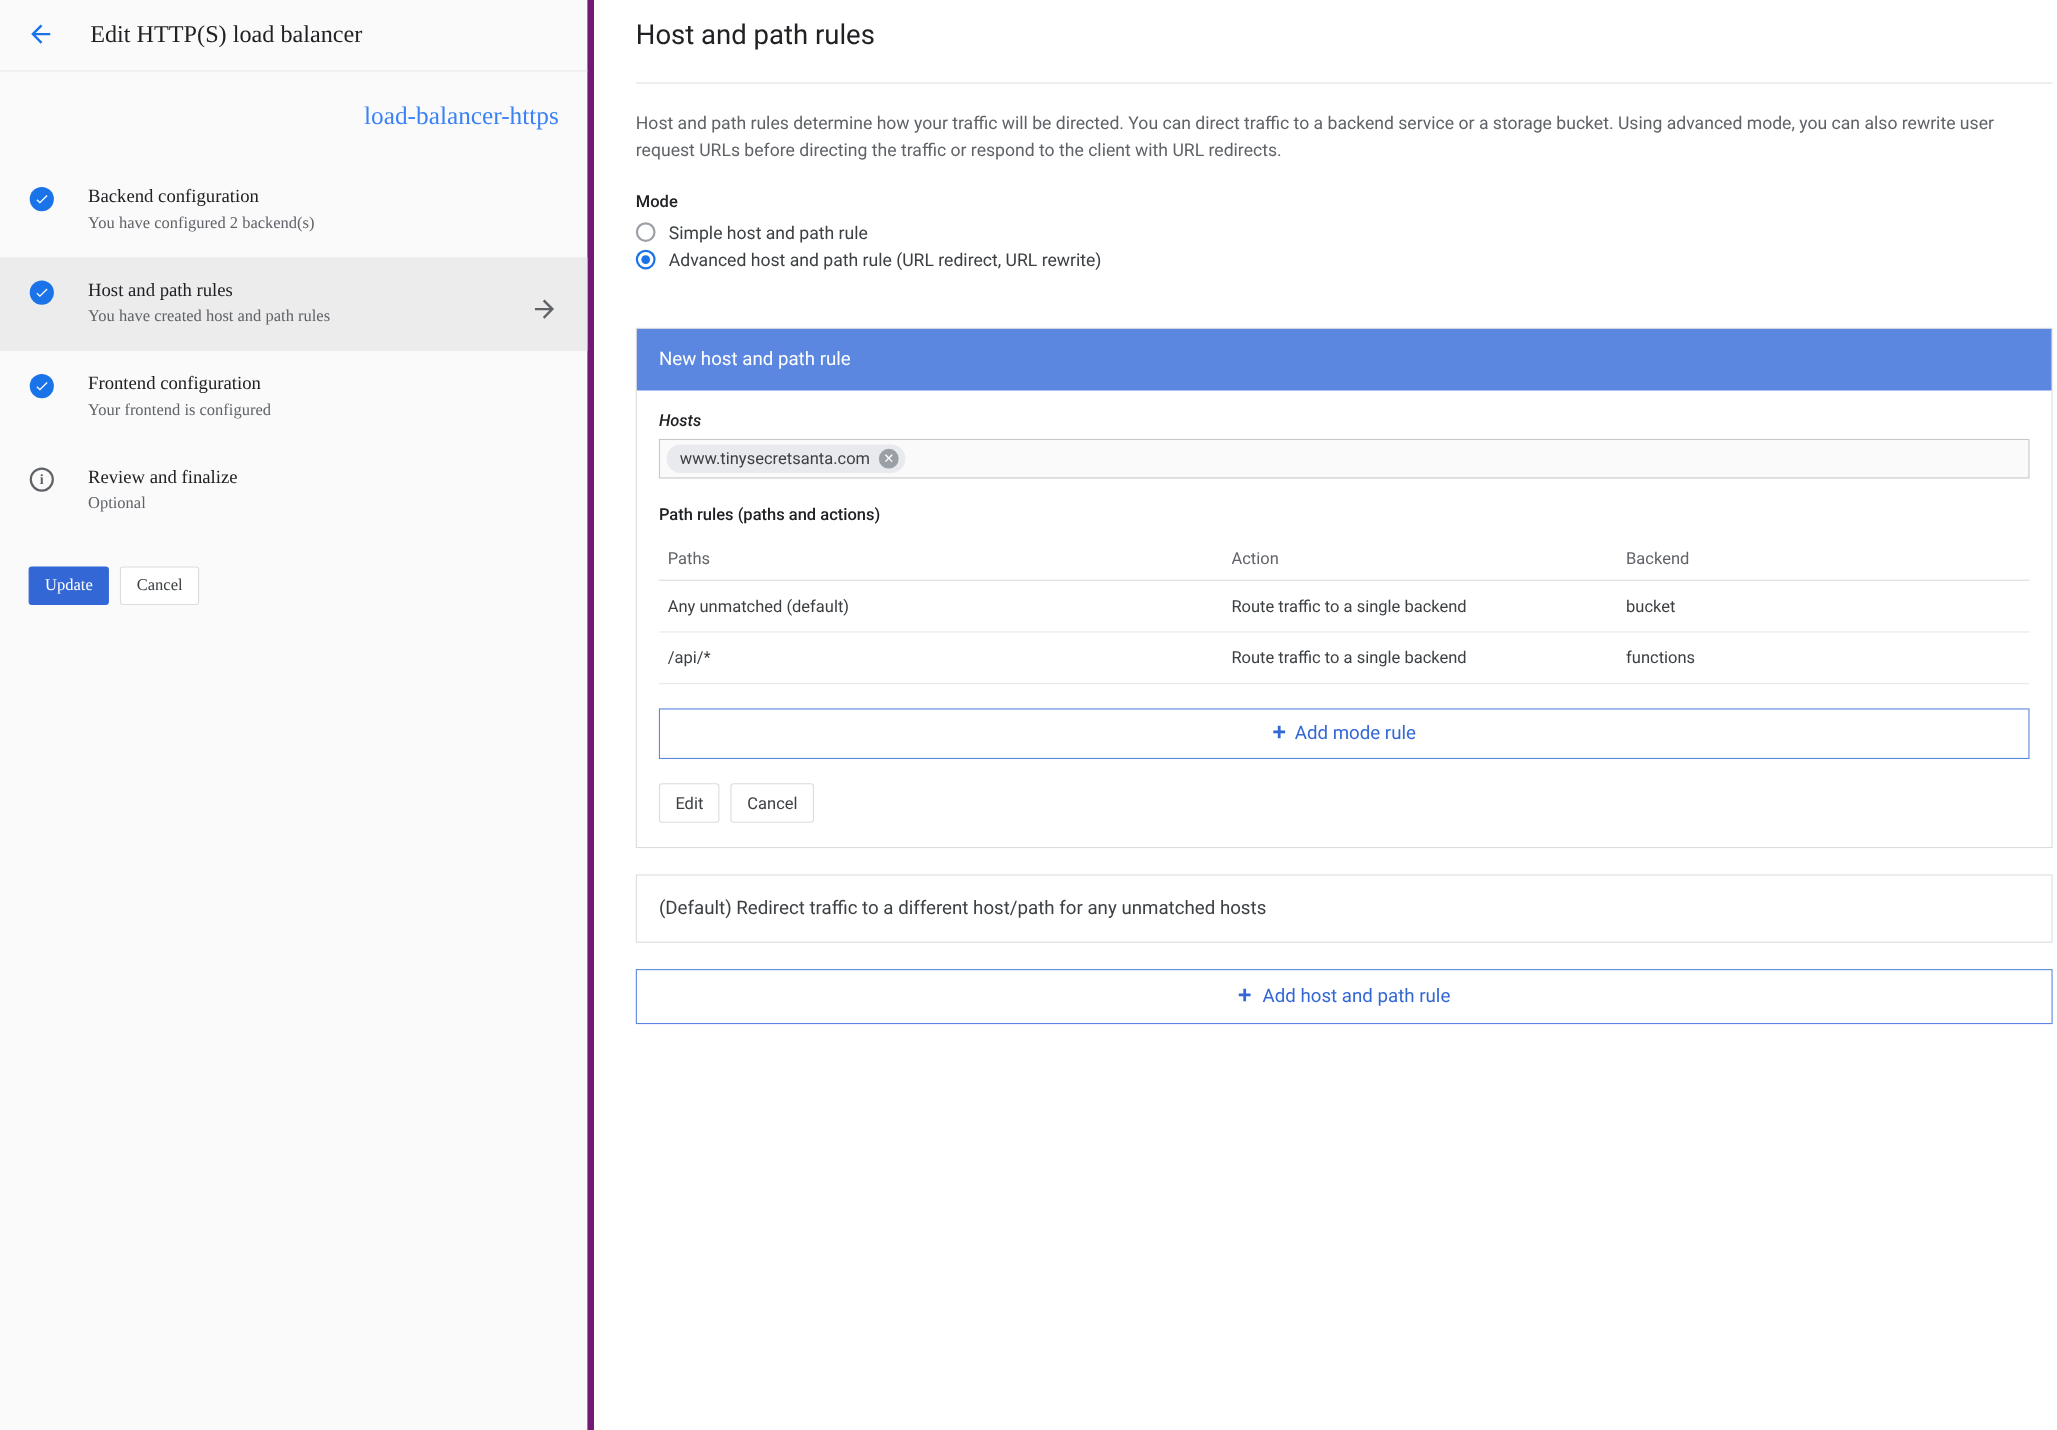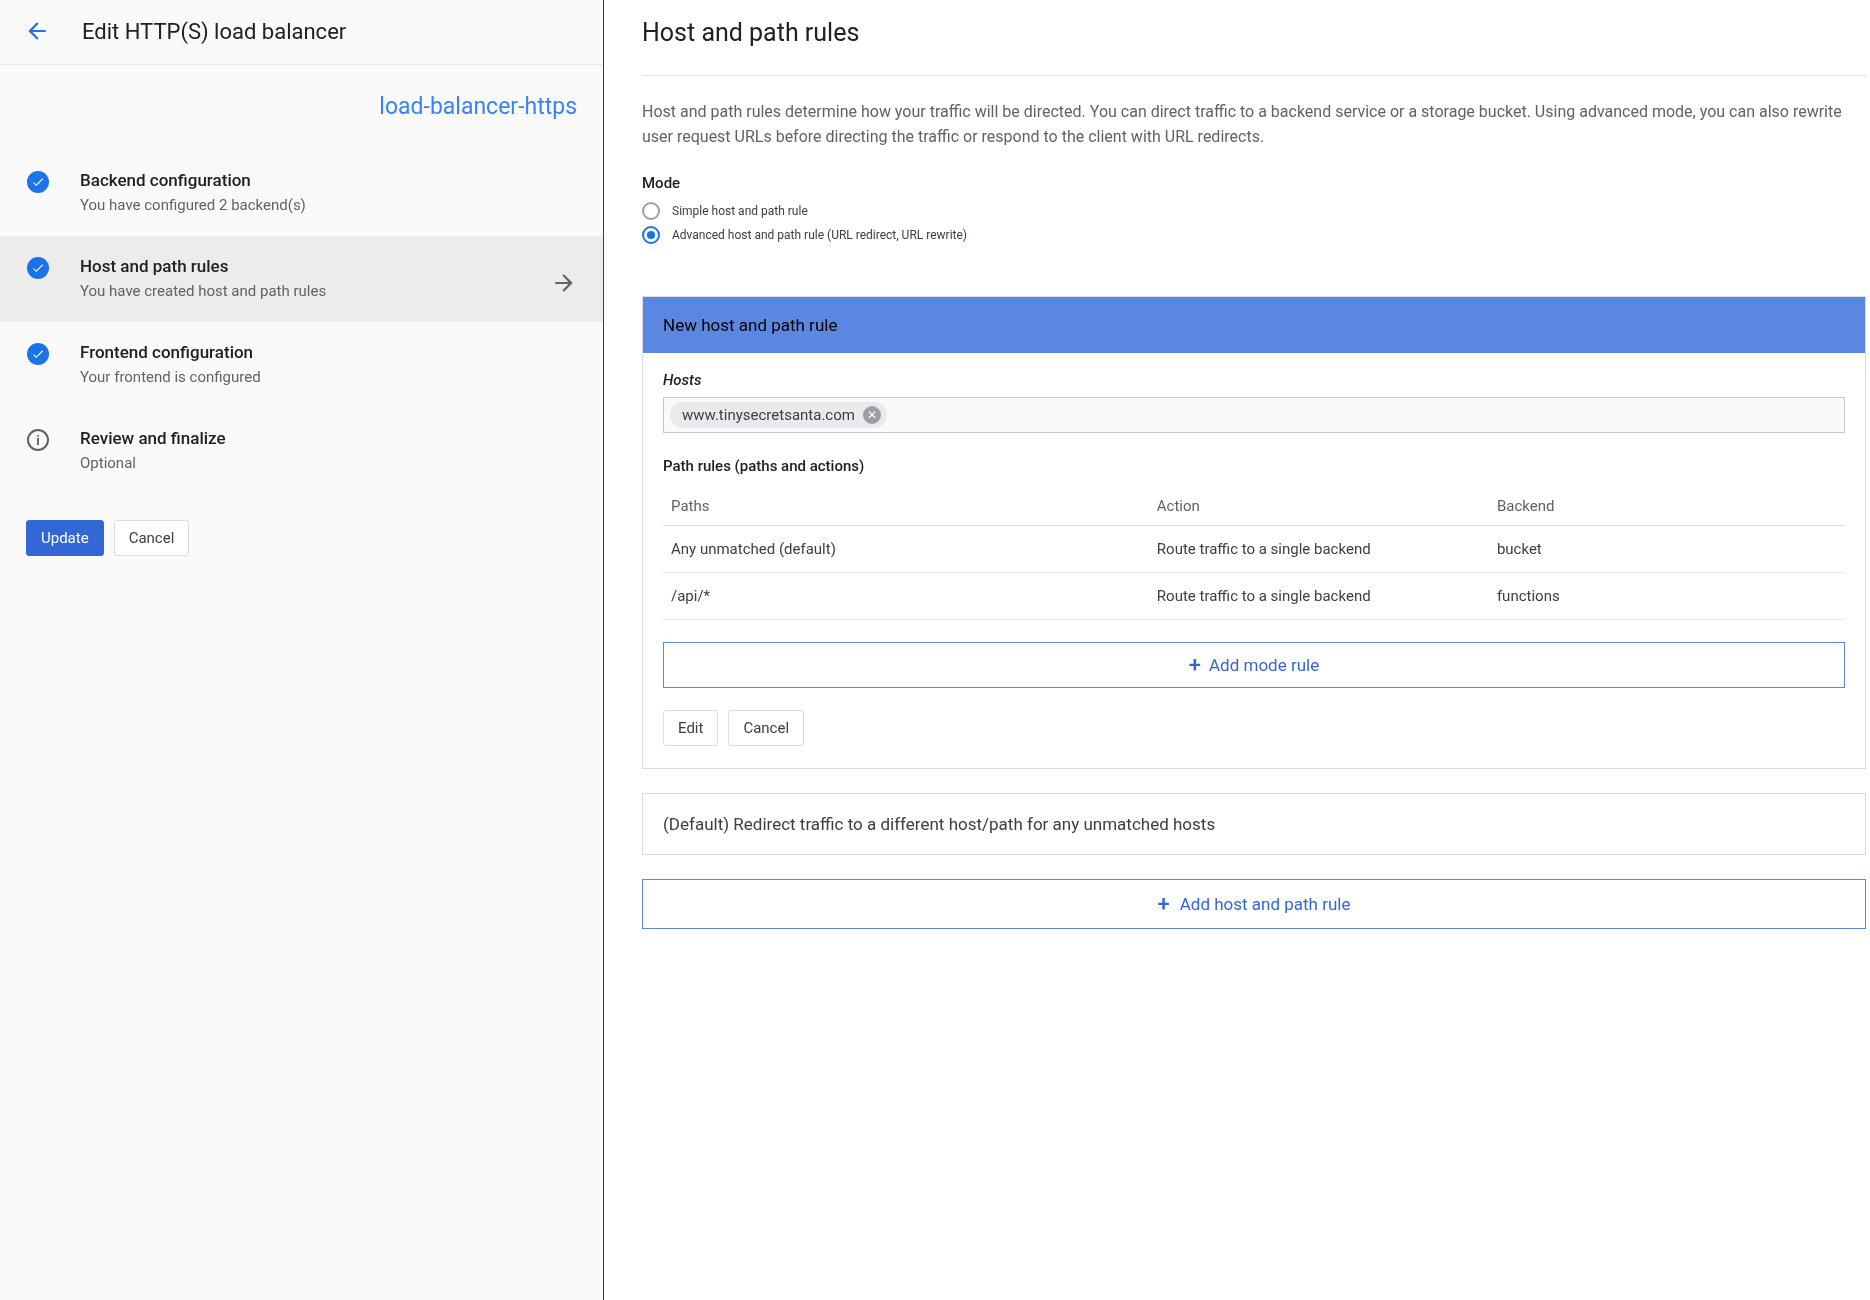--- a/index.html
+++ b/index.html
@@ -7,24 +7,25 @@
       font-family: 'Google Sans', Roboto, Arial, sans-serif;
       font-size: 14px;
       color: #202124;
       background: #fff;
       width: 1870px;
       height: 1300px;
       overflow: hidden;
       display: flex;
     }
     .left-panel {
-      width: 604px;
+      width: 540px;
       background: #fafafa;
-      border-right: 1px solid #701a75;
+      border-right: 6px solid #701a75;
       height: 100%;
+      font-family: Liberation Serif, serif;
     }
     .left-header {
       display: flex;
       align-items: center;
       padding: 18px 24px 20px 24px;
       border-bottom: 1px solid #e8e8e8;
     }
     .back-arrow {
       color: #1a73e8;
       margin-right: 32px;
@@ -128,40 +129,40 @@
     .desc {
       font-size: 16px; color: #5f6368; line-height: 1.55;
       margin-bottom: 24px;
     }
     .mode-block { margin-bottom: 52px; }
     .mode-label {
       font-size: 15px; font-weight: 500; color: #202124; margin-bottom: 10px;
     }
     .radio-row {
       display: flex; align-items: center; gap: 12px;
-      font-size: 12px; color: #3c4043; margin-bottom: 6px;
+      font-size: 16px; color: #3c4043; margin-bottom: 6px;
       cursor: pointer;
     }
     .radio {
       width: 18px; height: 18px; border-radius: 50%;
       border: 2px solid #9aa0a6; position: relative; flex-shrink: 0;
     }
     .radio.selected {
       border-color: #1a73e8;
     }
     .radio.selected::after {
       content: ''; position: absolute; top: 3px; left: 3px;
       width: 8px; height: 8px; border-radius: 50%; background: #1a73e8;
     }
     .rule-block {
       border: 1px solid #dadce0;
     }
     .rule-header {
       background: #5b87e0;
-      color: #000000;
+      color: #ffffff;
       padding: 18px 20px;
       font-size: 17px;
     }
     .rule-body {
       padding: 18px 20px 22px 20px;
     }
     .field-label {
       font-size: 15px; font-weight: 500; color: #202124; margin-bottom: 8px; font-style: italic;
     }
     .hosts-input {

